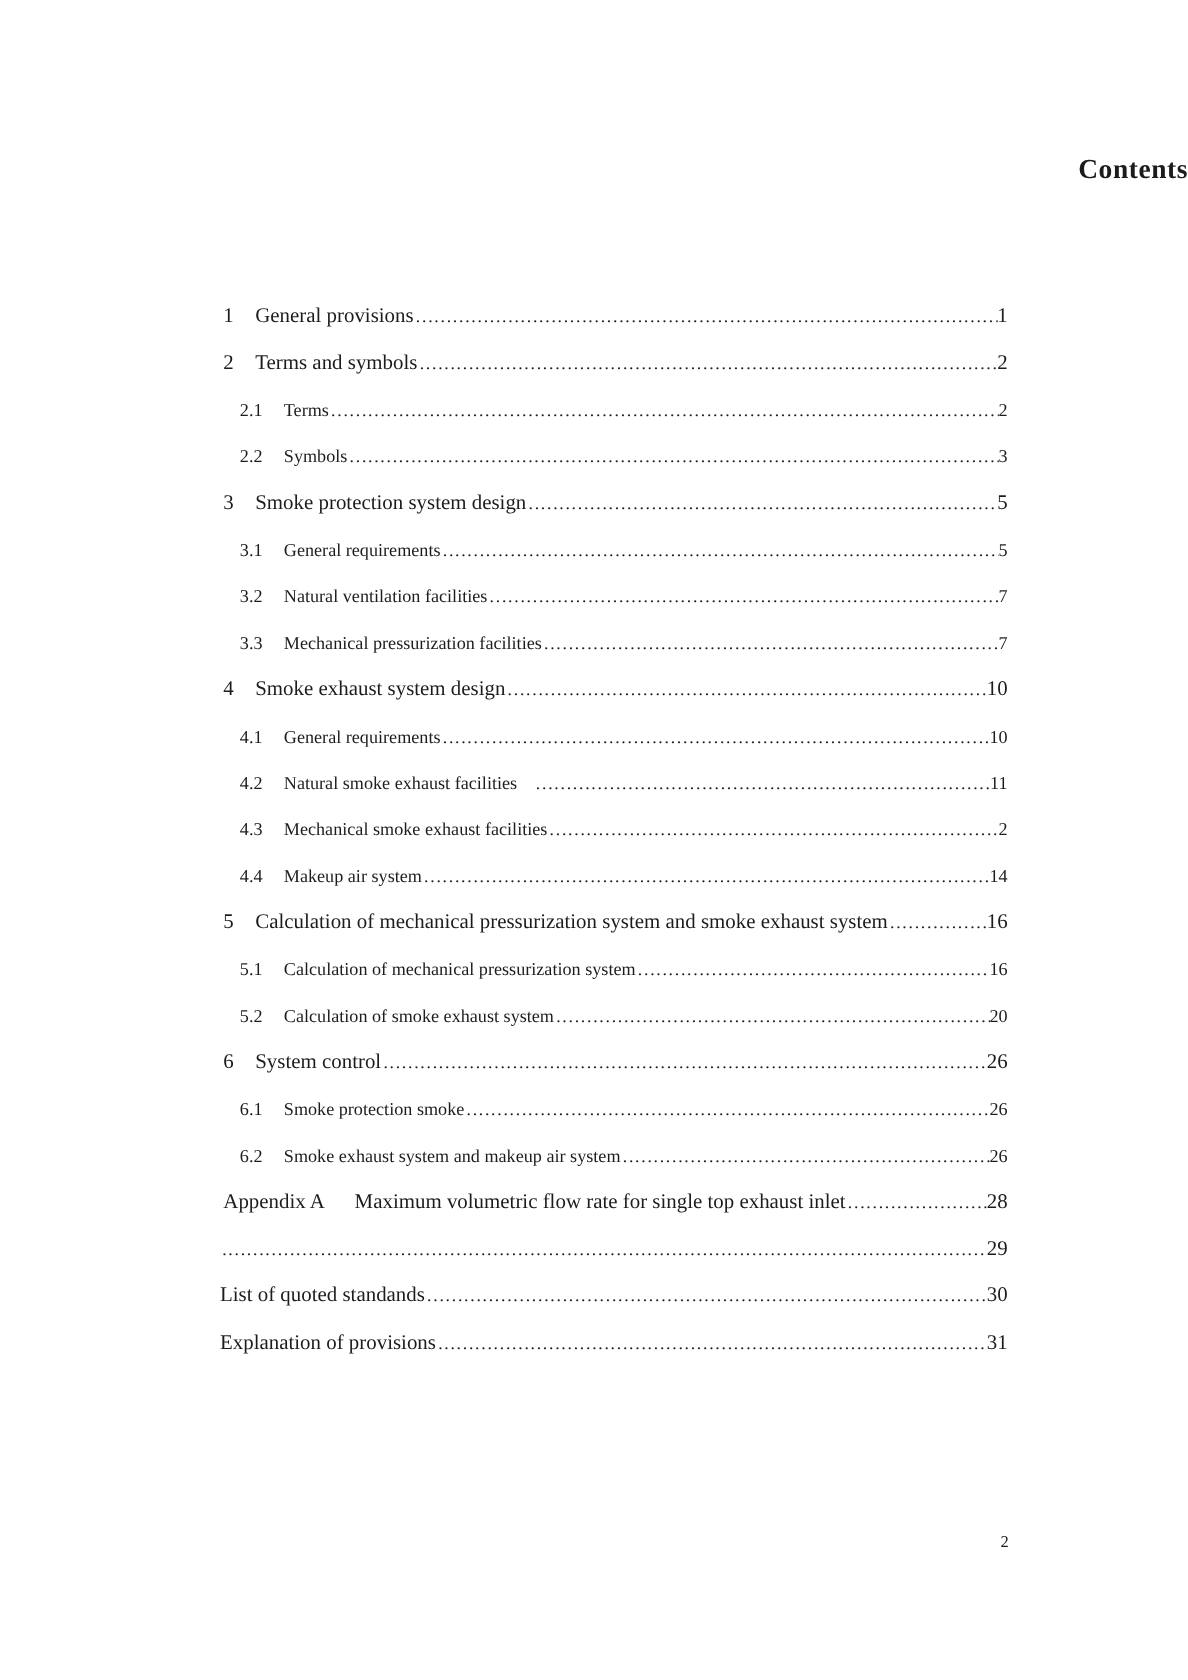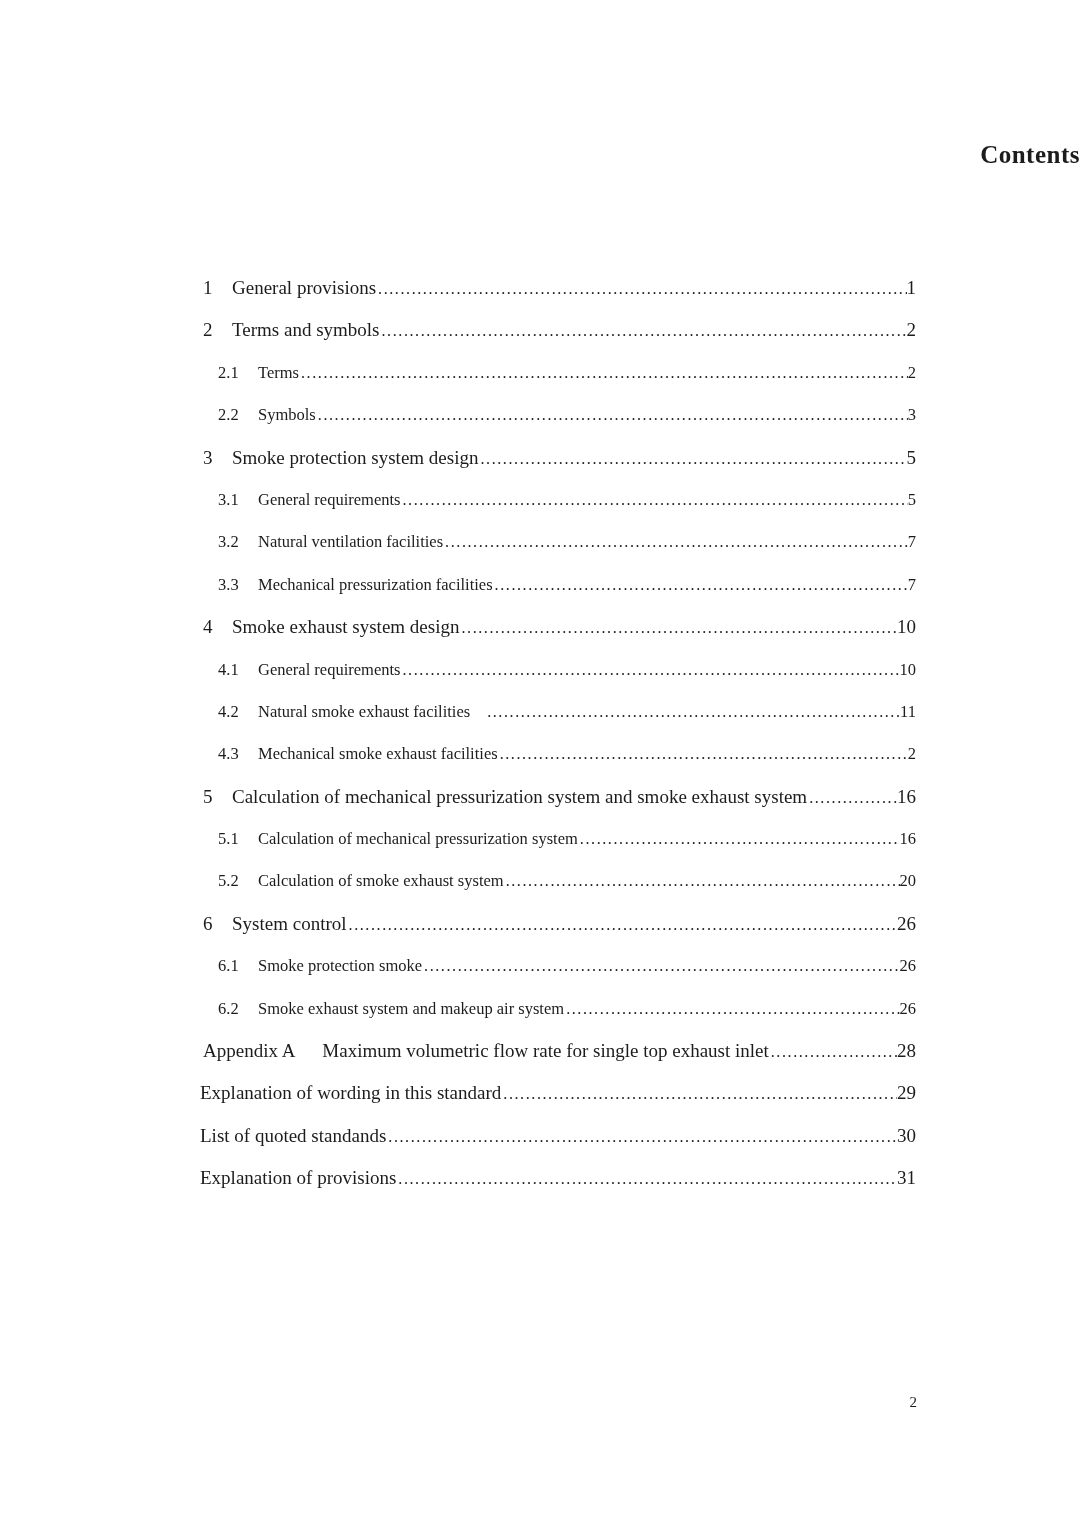--- a/index.html
+++ b/index.html
@@ -155,20 +155,26 @@
     <span class="label">Natural smoke exhaust facilities</span>
     <span class="dots"></span>
     <span class="pg">11</span>
   </div>
       <div class="row lvl2">
     <span class="num">4.3</span>
     <span class="label">Mechanical smoke exhaust facilities</span>
     <span class="dots"></span>
     <span class="pg">2</span>
   </div>
+      <div class="row lvl2">
+    <span class="num">4.4</span>
+    <span class="label">Makeup air system</span>
+    <span class="dots"></span>
+    <span class="pg">14</span>
+  </div>
       <div class="row lvl1">
     <span class="num">5</span>
     <span class="label">Calculation of mechanical pressurization system and smoke exhaust system</span>
     <span class="dots"></span>
     <span class="pg">16</span>
   </div>
       <div class="row lvl2">
     <span class="num">5.1</span>
     <span class="label">Calculation of mechanical pressurization system</span>
     <span class="dots"></span>
@@ -199,21 +205,20 @@
     <span class="pg">26</span>
   </div>
       <div class="row lvl1 appendix">
     <span class="num">Appendix A</span>
     <span class="label">Maximum volumetric flow rate for single top exhaust inlet</span>
     <span class="dots"></span>
     <span class="pg">28</span>
   </div>
       <div class="row lvl1 no-num">
 
-    <span class="label">Explanation of wording in this standard</span>
     <span class="dots"></span>
     <span class="pg">29</span>
   </div>
       <div class="row lvl1 no-num">
 
     <span class="label">List of quoted standands</span>
     <span class="dots"></span>
     <span class="pg">30</span>
   </div>
       <div class="row lvl1 no-num">

